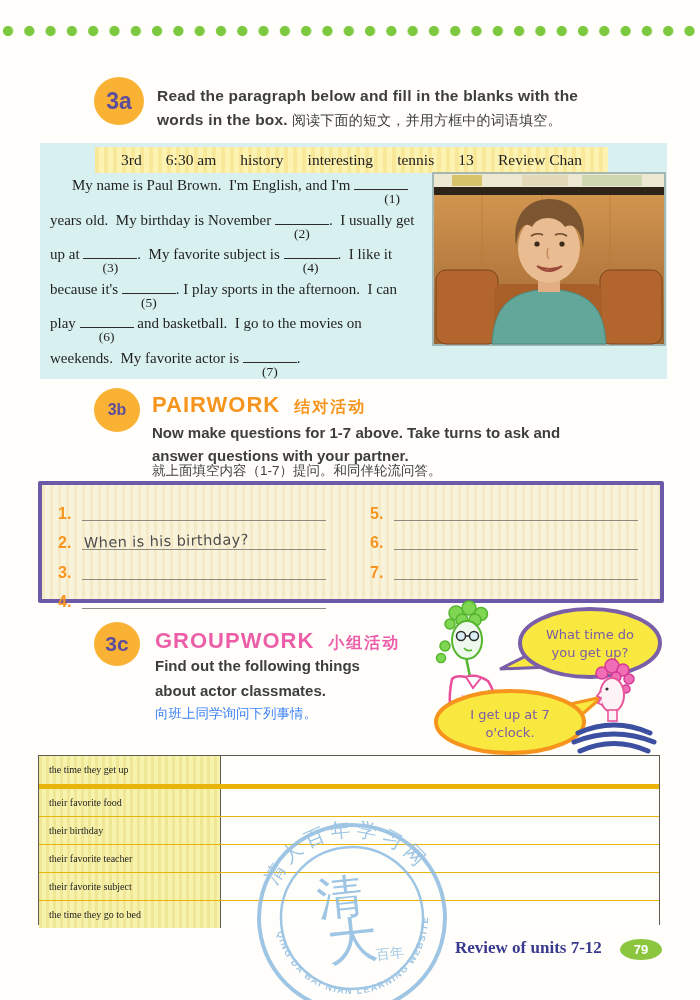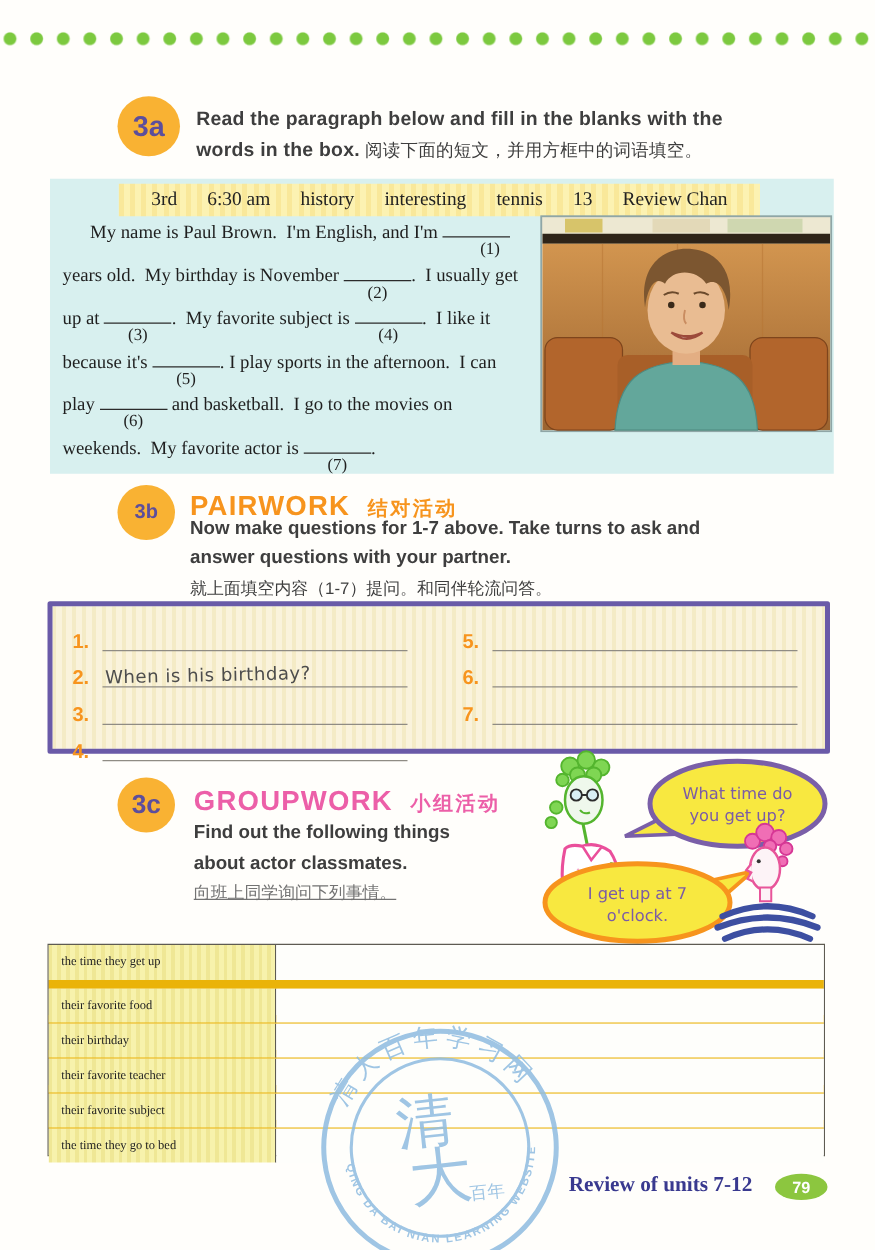--- a/index.html
+++ b/index.html
@@ -55,24 +55,24 @@
   }
   #photo { position:absolute; left:392px; top:29px; width:234px; height:174px; }
 
   
   #title-3b { position:absolute; left:152px; top:392px; }
   #title-3c { position:absolute; left:155px; top:628px; }
   .sec-title { font-family:"Liberation Sans", sans-serif; font-weight:bold; font-size:22px; letter-spacing:1px; }
   .sec-title-zh { font-family:"Liberation Sans", sans-serif; font-weight:bold; font-size:16px; margin-left:10px; letter-spacing:2px; }
   .orange { color:#f7941d; }
   .pink { color:#ec5fa8;text-align:center; }
-  #instr-3b { position:absolute; left:152px; top:411px; font-size:15px; line-height:23px; }
+  #instr-3b { position:absolute; left:152px; top:421px; font-size:15px; line-height:23px; }
   #instr-3b-zh { position:absolute; left:152px; top:462px; font-size:13.5px; color:#3e3e3e; }
   #instr-3c { position:absolute; left:155px; top:653px; font-size:15px; line-height:25px; }
-  #instr-3c-zh { position:absolute; left:155px; top:705px; font-size:13.5px; color:#737373;text-decoration:underline; }
+  #instr-3c-zh { position:absolute; left:155px; top:705px; font-size:13.5px; color:#3b82f6; }
 
   #answer-box {
     position:absolute; left:38px; top:481px; width:626px; height:122px;
     border:4px solid #6a5aa8; border-radius:2px;
     background:repeating-linear-gradient(90deg,#f4ebc6 0 3px,#faf3dc 3px 8px);
     display:grid; grid-template-columns:1fr 1fr; column-gap:44px;
     padding:9px 22px 6px 16px; align-content:start;
   }
   .answer-col { display:flex; flex-direction:column; }
   .answer-item { display:flex; align-items:flex-end; height:29.5px; }
@@ -90,21 +90,21 @@
   
   #cartoon { position:absolute; left:418px; top:599px; width:252px; height:160px; }
   .bubble-text { font-family:"DejaVu Sans", sans-serif; font-size:13px; fill:#7b5ca6; text-anchor:middle; }
 
   
   #classmates-table {
     position:absolute; left:38px; top:755px; width:622px;
     border:1px solid #5e5b52;
   }
   .t-row { display:grid; grid-template-columns:182px 1fr; height:28px; }
-  .t-row + .t-row { border-top:7px solid #eab308; }
+  .t-row + .t-row { border-top:5px solid #eab308; }
   .t-label {
     background:repeating-linear-gradient(90deg,#efe795 0 3px,#f7f2ac 3px 7px);
     border-right:1px solid #5e5b52; font-size:10px; color:#222;
     line-height:27px; padding-left:10px;
   }
   .t-blank { background:#fefefb; }
 
   
   #watermark { position:absolute; left:254px; top:820px; width:196px; height:196px; opacity:0.85; transform:rotate(-6deg); }
   #watermark text { fill:#8fbce0; }

